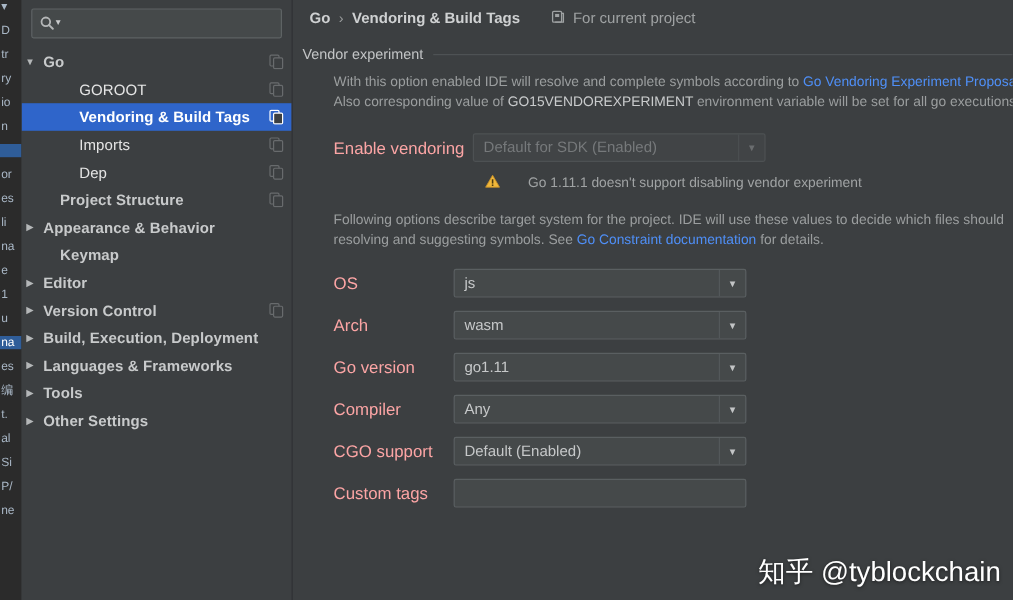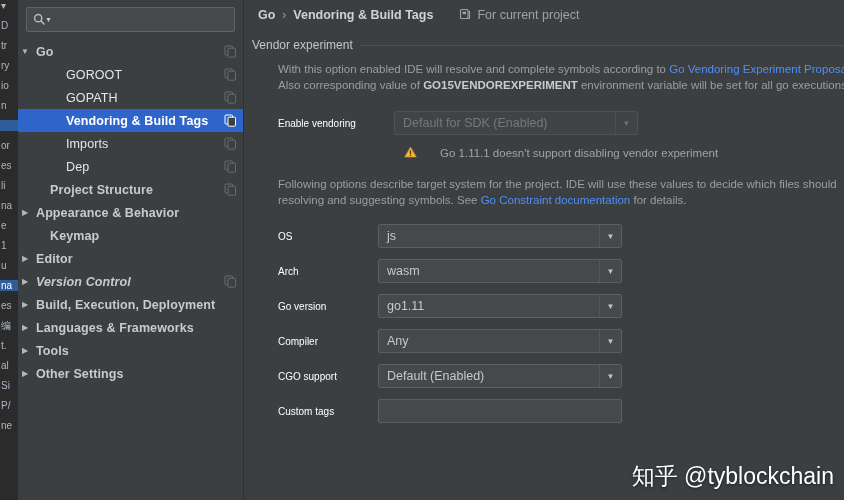--- a/index.html
+++ b/index.html
@@ -142,34 +142,34 @@
 
   .desc {
     margin: 9px 0 0 26px;
     font-size: 11.5px;
     line-height: 16px;
     color: #9b9e9f;
     width: 830px;
     white-space: nowrap;
     overflow: hidden;
   }
-  .desc b { color: #c9cbcc; font-weight: bold; margin-top: 12px; }
+  .desc b { color: #c9cbcc; font-weight: normal; margin-top: 12px; }
   .lnk { color: #4f8ff7; }
 
   .form { margin-top: 14px; padding-left: 26px; }
   .form-row {
     display: flex;
     align-items: center;
     height: 28px;
     margin-bottom: 7px;
   }
   .form-label {
     width: 100px;
-    font-size: 10px;
-    color: #ffffff;
+    font-size: 14px;
+    color: #fca5a5;
   }
   .combo {
     position: relative;
     width: 244px;
     height: 24px;
     background: #45494a;
     border: 1px solid #5a5f61;
     border-radius: 2px;
     display: flex;
     align-items: center;
@@ -302,30 +302,20 @@
         <div class="tree-row child">
           <span class="tree-arrow" style="margin-left: 30px;"></span>
           <span class="tree-label" style="margin-left: 4px;">GOROOT</span>
           <span class="copy-icon-slot" style="color: rgb(141, 144, 146);">
             <svg width="13" height="13" viewBox="0 0 13 13">
               <rect x="1" y="1" width="7.5" height="9" rx="1" fill="none" stroke="currentColor" stroke-width="1"></rect>
               <rect x="4" y="3.2" width="7.5" height="9" rx="1" fill="#3c3f41" stroke="currentColor" stroke-width="1"></rect>
             </svg>
           </span>
         </div>
-        <div class="tree-row child">
-          <span class="tree-arrow" style="margin-left: 30px;"></span>
-          <span class="tree-label" style="margin-left: 4px;">GOPATH</span>
-          <span class="copy-icon-slot" style="color: rgb(141, 144, 146);">
-            <svg width="13" height="13" viewBox="0 0 13 13">
-              <rect x="1" y="1" width="7.5" height="9" rx="1" fill="none" stroke="currentColor" stroke-width="1"></rect>
-              <rect x="4" y="3.2" width="7.5" height="9" rx="1" fill="#3c3f41" stroke="currentColor" stroke-width="1"></rect>
-            </svg>
-          </span>
-        </div>
         <div class="tree-row selected child">
           <span class="tree-arrow" style="margin-left: 30px;"></span>
           <span class="tree-label" style="margin-left: 4px;">Vendoring &amp; Build Tags</span>
           <span class="copy-icon-slot" style="color: rgb(255, 255, 255);">
             <svg width="13" height="13" viewBox="0 0 13 13">
               <rect x="1" y="1" width="7.5" height="9" rx="1" fill="none" stroke="currentColor" stroke-width="1"></rect>
               <rect x="4" y="3.2" width="7.5" height="9" rx="1" fill="#3c3f41" stroke="currentColor" stroke-width="1"></rect>
             </svg>
           </span>
         </div>
@@ -366,21 +356,21 @@
         <div class="tree-row bold">
           <span class="tree-arrow" style="margin-left: 14px;"></span>
           <span class="tree-label" style="margin-left: 4px;">Keymap</span>
         </div>
         <div class="tree-row bold">
           <span class="tree-arrow" style="margin-left: 0px;">▶</span>
           <span class="tree-label" style="margin-left: 4px;">Editor</span>
         </div>
         <div class="tree-row bold">
           <span class="tree-arrow" style="margin-left: 0px;">▶</span>
-          <span class="tree-label" style="margin-left: 4px; font-style: italic;">Version Control</span>
+          <span class="tree-label" style="margin-left: 4px;">Version Control</span>
           <span class="copy-icon-slot" style="color: rgb(141, 144, 146);">
             <svg width="13" height="13" viewBox="0 0 13 13">
               <rect x="1" y="1" width="7.5" height="9" rx="1" fill="none" stroke="currentColor" stroke-width="1"></rect>
               <rect x="4" y="3.2" width="7.5" height="9" rx="1" fill="#3c3f41" stroke="currentColor" stroke-width="1"></rect>
             </svg>
           </span>
         </div>
         <div class="tree-row bold">
           <span class="tree-arrow" style="margin-left: 0px;">▶</span>
           <span class="tree-label" style="margin-left: 4px;">Build, Execution, Deployment</span>

